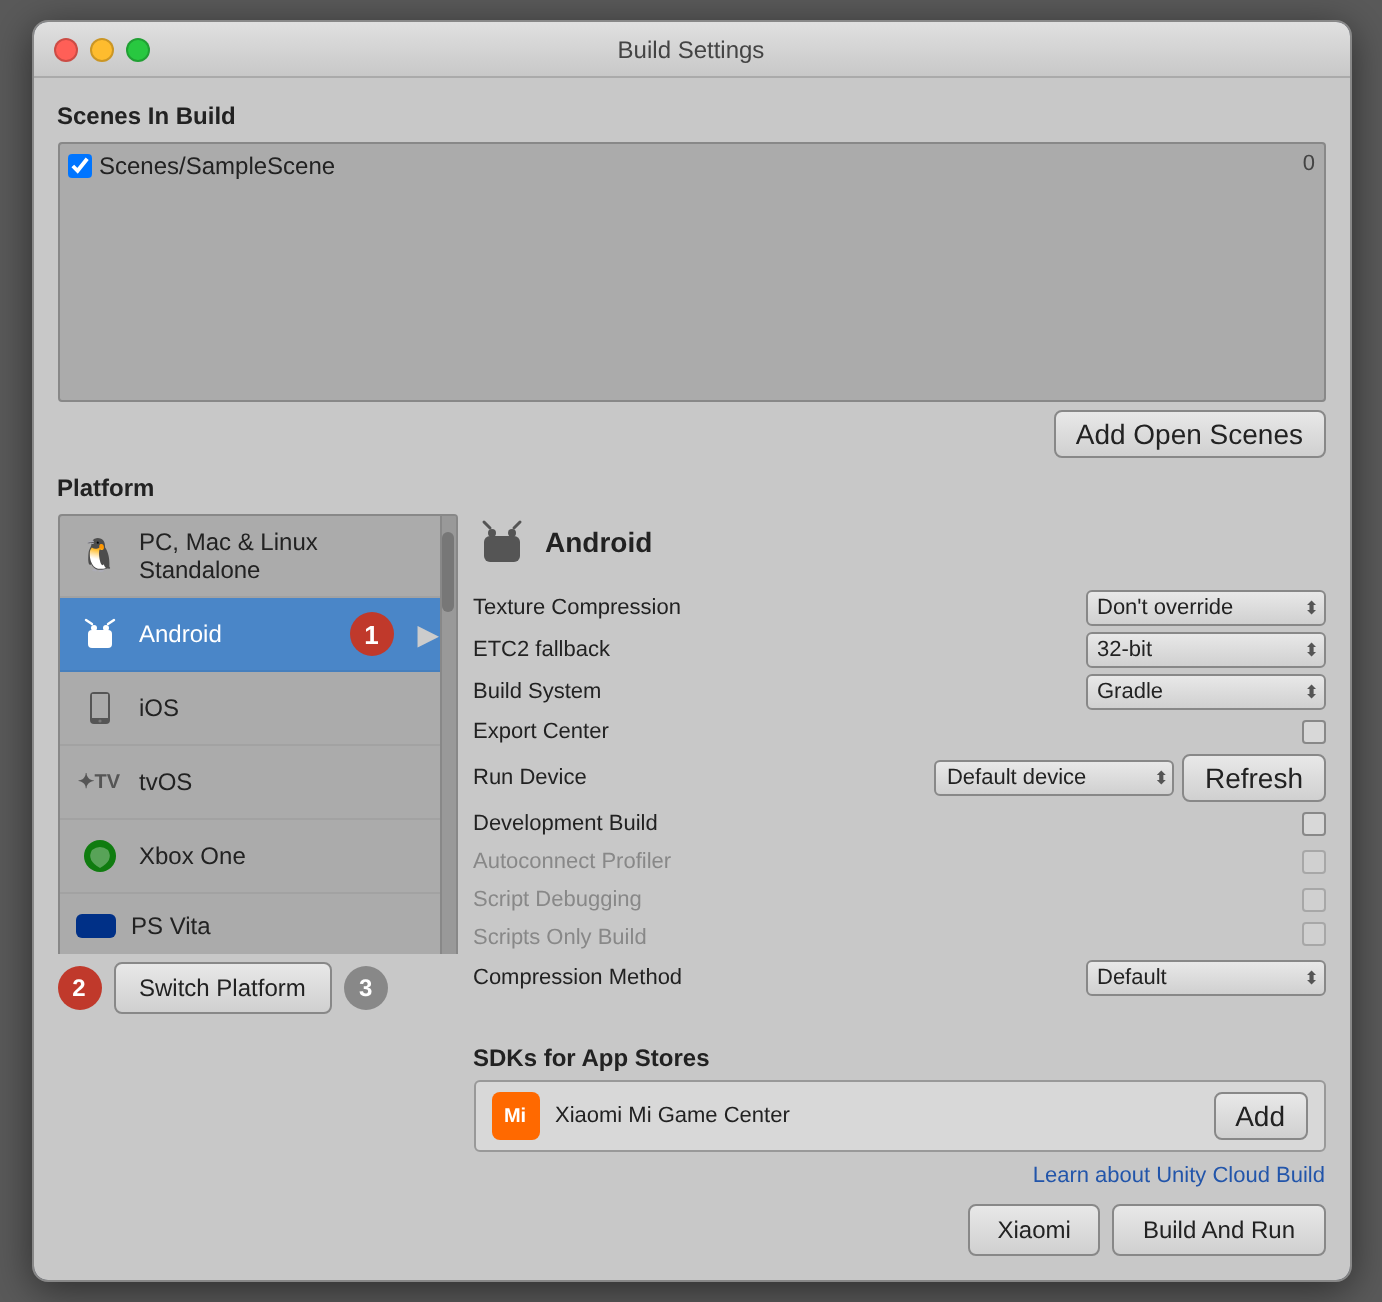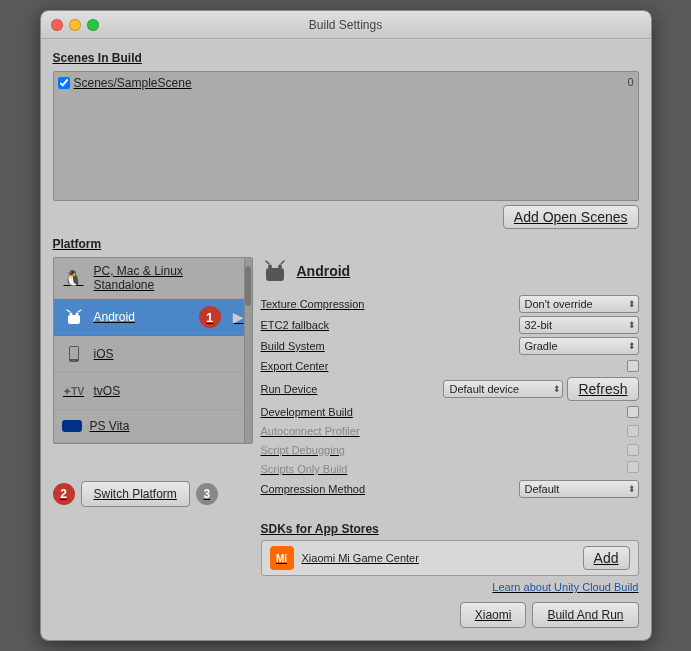--- a/index.html
+++ b/index.html
@@ -7,27 +7,26 @@
       background: #5a5a5a;
       display: flex;
       justify-content: center;
       align-items: center;
       width: 691px;
       height: 651px;
       font-family: -apple-system, "Helvetica Neue", Arial, sans-serif;
       font-size: 12px;
     }
     .window {
-      width: 612px;
+      width: 660px;
       background: #0f172a;
       border-radius: 8px;
       box-shadow: 0 4px 20px rgba(0,0,0,0.5);
       overflow: hidden;
       border: 1px solid #888;
-      text-decoration: underline;
     }
     .titlebar {
       background: linear-gradient(to bottom, #e0e0e0, #c8c8c8);
       height: 28px;
       display: flex;
       align-items: center;
       padding: 0 10px;
       border-bottom: 1px solid #aaa;
       position: relative;
     }
@@ -399,20 +398,29 @@
                   </svg>
               </div>
               <span>iOS</span>
             </div>
 
             <div class="platform-item">
               <div class="platform-icon" style="font-size:10px;color:#555;font-weight:bold;">✦TV</div>
               <span>tvOS</span>
             </div>
 
+            <div class="platform-item">
+              <div class="platform-icon">
+                <svg width="20" height="20" viewBox="0 0 20 20">
+                    <circle cx="10" cy="10" r="8" fill="#107c10"></circle>
+                    <path d="M6 7 Q10 4 14 7 Q17 12 10 16 Q3 12 6 7Z" fill="#fff" opacity="0.3"></path>
+                  </svg>
+              </div>
+              <span>Xbox One</span>
+            </div>
 
             <div class="platform-item">
               <div class="platform-icon" style="background:#003087;border-radius:3px;width:20px;height:12px;margin:4px 0;"></div>
               <span>PS Vita</span>
             </div>
 
             <div class="scrollbar-track">
               <div class="scrollbar-thumb"></div>
             </div>
           </div>

